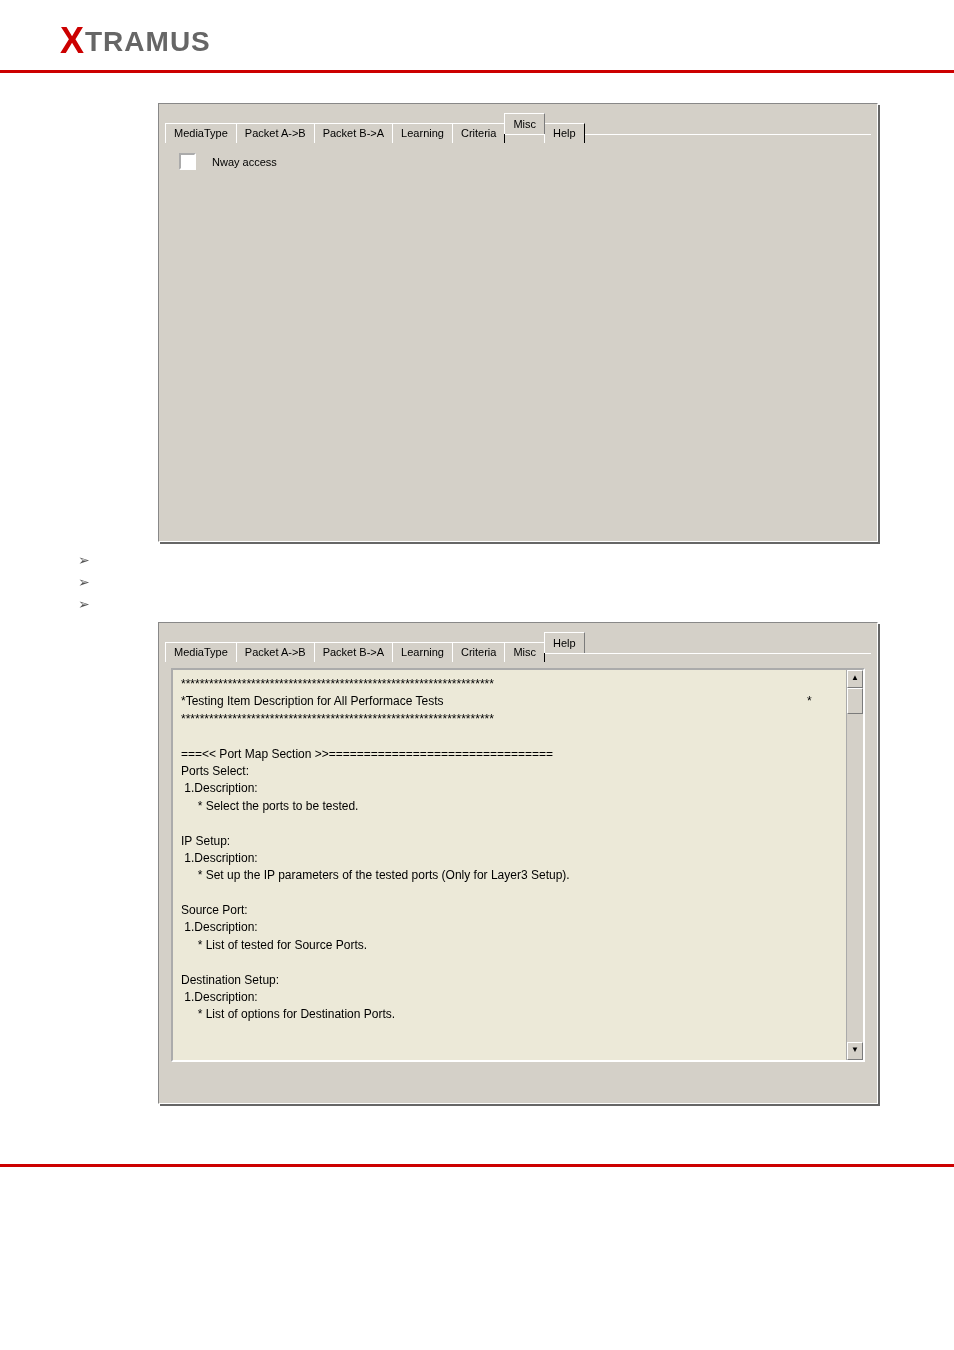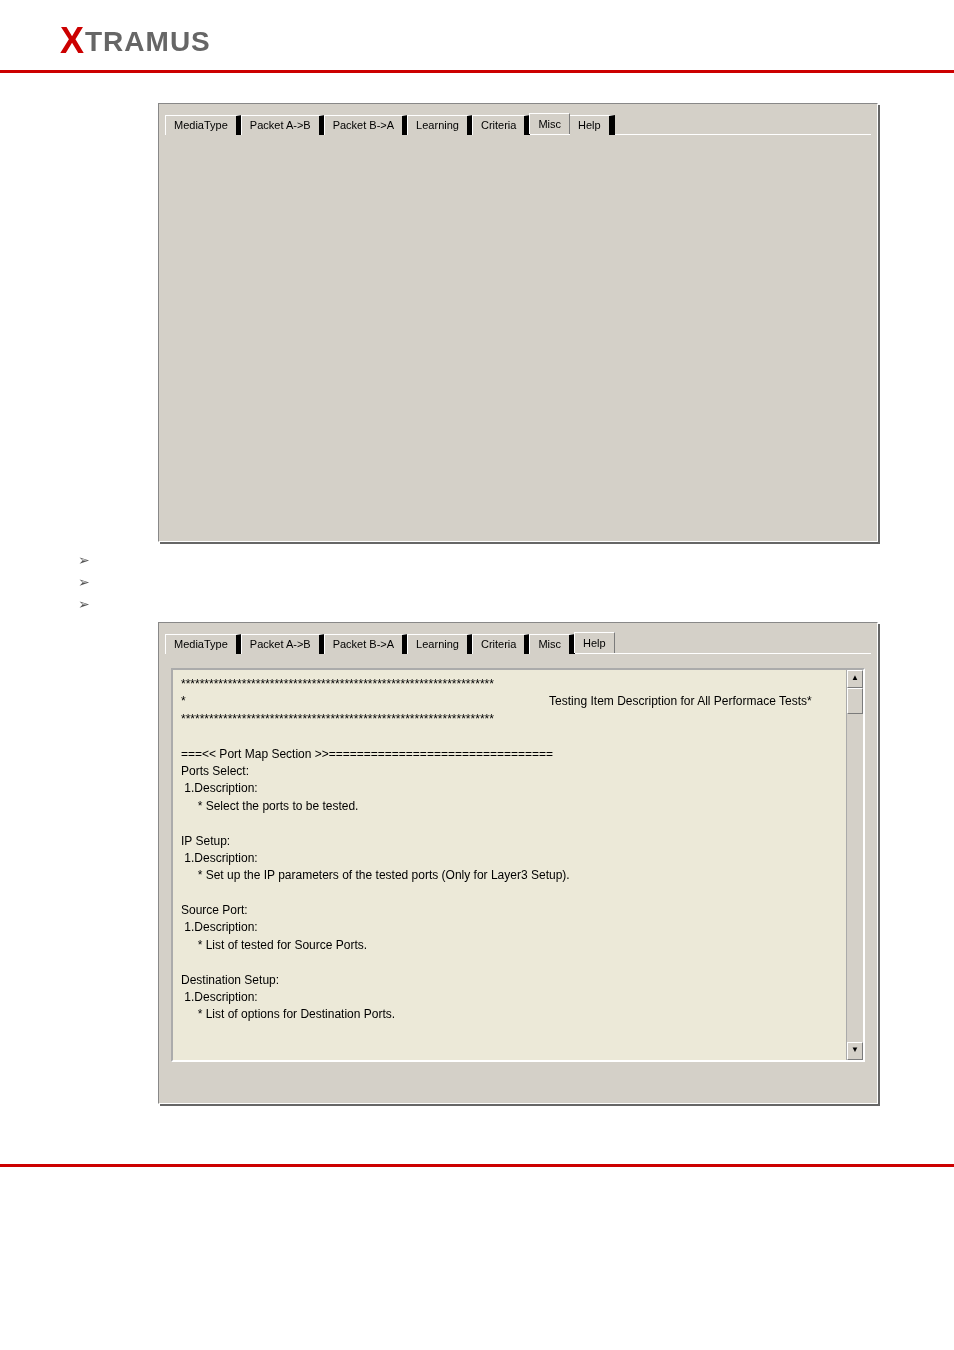--- a/index.html
+++ b/index.html
@@ -5,21 +5,21 @@
   body{margin:0;padding:0;background:#fff;font-family:Arial,Helvetica,sans-serif;width:954px}
   .redbar{height:3px;background:#c00;margin:0}
   .header{padding:20px 0 8px 60px}
   .logo{font-family:Liberation Sans, sans-serif;font-weight:bold;color:#666;font-size:28px;letter-spacing:1px}
   .logo .x{color:#c00;font-size:36px;font-weight:bold;vertical-align:-2px}
   .bullets{margin:10px 0 10px 78px}
   .bullet{font-size:14px;color:#555;margin:6px 0}
   .panel{width:718px;margin-left:158px;border:1px solid #888;border-right-color:#fff;border-bottom-color:#fff;background:#d4d0c8;box-shadow:2px 2px 0 #666;position:relative}
   .panelB{height:480px}
   .tabs{display:flex;align-items:flex-end;margin:8px 0 0 6px;height:22px}
-  .tab{font:11px Tahoma,Arial;color:#000;padding:3px 8px 4px;border:1px solid #fff;border-right:6px solid #000000;border-bottom:none;background:#d4d0c8;margin-right:-1px;position:relative;top:1px;cursor:default}
+  .tab{font:11px Tahoma,Arial;color:#000;padding:3px 8px 4px;border:1px solid #fff;border-right:1px solid #000000;border-bottom:none;background:#d4d0c8;margin-right:-1px;position:relative;top:9px;cursor:default}
   .tab.active{background:#d4d0c8;border-top:1px solid #fff;border-left:1px solid #fff;border-right:1px solid #7b7b7b;top:0;z-index:2;padding-top:4px}
   .tabline{height:1px;background:#fff;margin:0 6px;box-shadow:0 1px 0 #d4d0c8}
   .body{padding:18px 20px;min-height:370px}
   .row{display:flex;align-items:center;gap:10px;margin-bottom:12px}
   .lbl{font:11px Tahoma,Arial;color:#000}
   .txtin{width:110px;height:18px;border:2px inset #fff;background:#fff;font:11px Tahoma}
   .btn{font:11px Tahoma,Arial;background:#d4d0c8;border:1px solid #7b7b7b;border-top-color:#fff;border-left-color:#fff;padding:1px 10px;box-shadow:1px 1px 0 #555}
   .cb{width:13px;height:13px;border:2px inset #fff;background:#fff;display:inline-block;vertical-align:middle;margin-right:6px}
   .helpbox{margin:14px 12px 18px;border:2px inset #fff;background:#ece9d8;height:390px;display:flex}
   .helptext{flex:1;padding:6px 4px 6px 8px;font:12px Tahoma,Arial;color:#000;white-space:pre;overflow:hidden;line-height:1.45}
@@ -44,20 +44,24 @@
     <div class="tab">MediaType</div>
     <div class="tab">Packet A-&gt;B</div>
     <div class="tab">Packet B-&gt;A</div>
     <div class="tab">Learning</div>
     <div class="tab">Criteria</div>
     <div class="tab active">Misc</div>
     <div class="tab">Help</div>
   </div>
   <div class="tabline"></div>
   <div class="body">
+    <div class="row">
+      <span class="cb"></span>
+      <span class="lbl">Nway access</span>
+    </div>
   </div>
 </div>
 
 <div class="bullets">
   <div class="bullet">➢</div>
   <div class="bullet">➢</div>
   <div class="bullet">➢</div>
 </div>
 
 <div class="panel panelB">
@@ -66,21 +70,21 @@
     <div class="tab">Packet A-&gt;B</div>
     <div class="tab">Packet B-&gt;A</div>
     <div class="tab">Learning</div>
     <div class="tab">Criteria</div>
     <div class="tab">Misc</div>
     <div class="tab active">Help</div>
   </div>
   <div class="tabline"></div>
   <div class="helpbox">
     <div class="helptext"><span>*******************************************************************</span>
-*<span class="center" style="display:inline-block;width:94%;text-align:right">Testing Item Description for All Performace Tests</span>*
+*<span class="center" style="display:inline-block;width:94%;text-align:left">Testing Item Description for All Performace Tests</span>*
 <span>*******************************************************************</span>
 
 <span>===&lt;&lt; Port Map Section &gt;&gt;================================</span>
 <span>Ports Select:</span>
 <span> 1.Description:</span>
 <span>     * Select the ports to be tested.</span>
 
 <span>IP Setup:</span>
 <span> 1.Description:</span>
 <span>     * Set up the IP parameters of the tested ports (Only for Layer3 Setup).</span>

